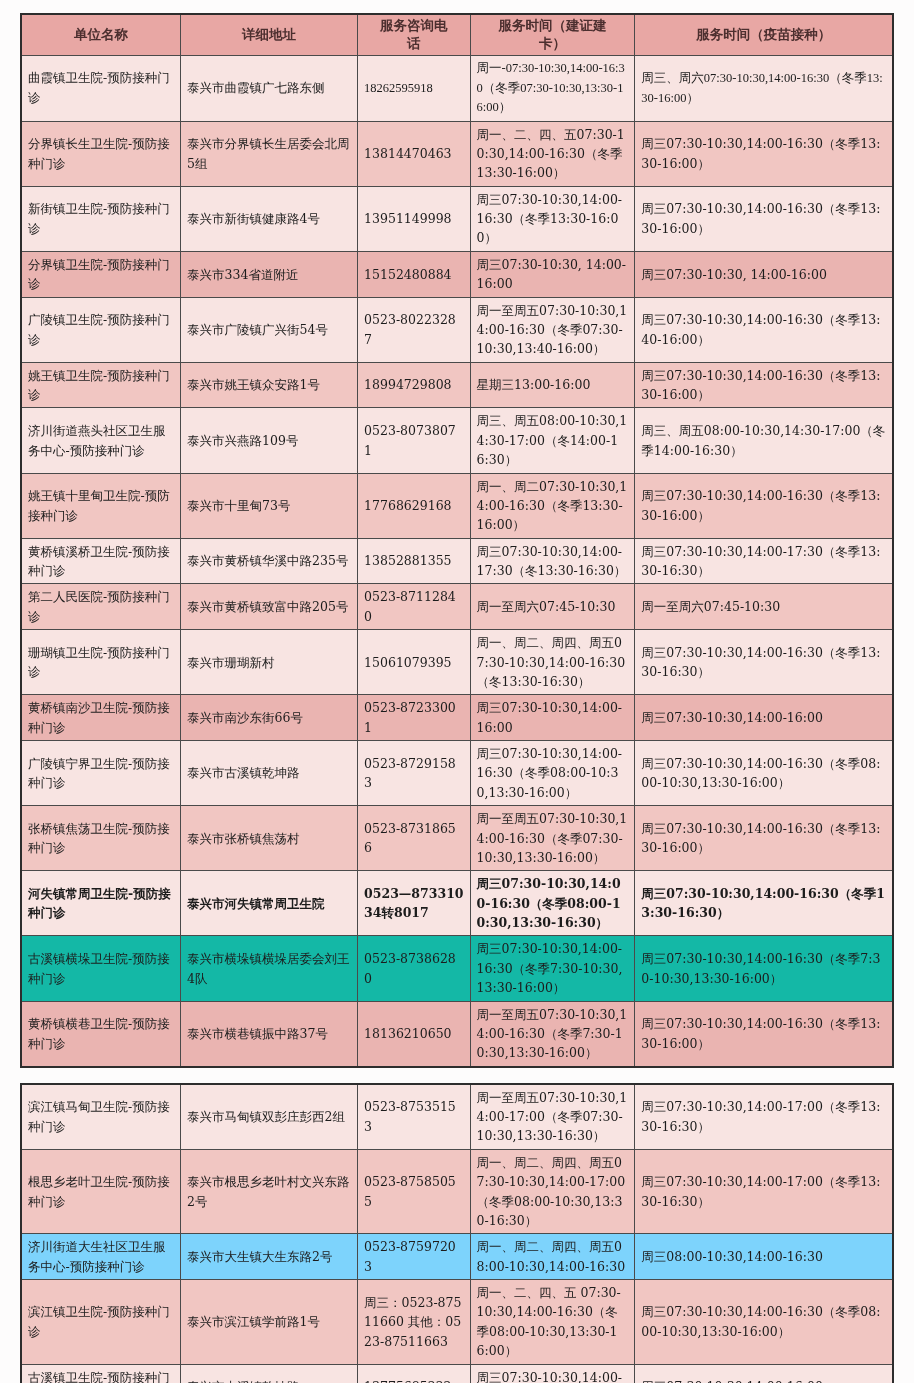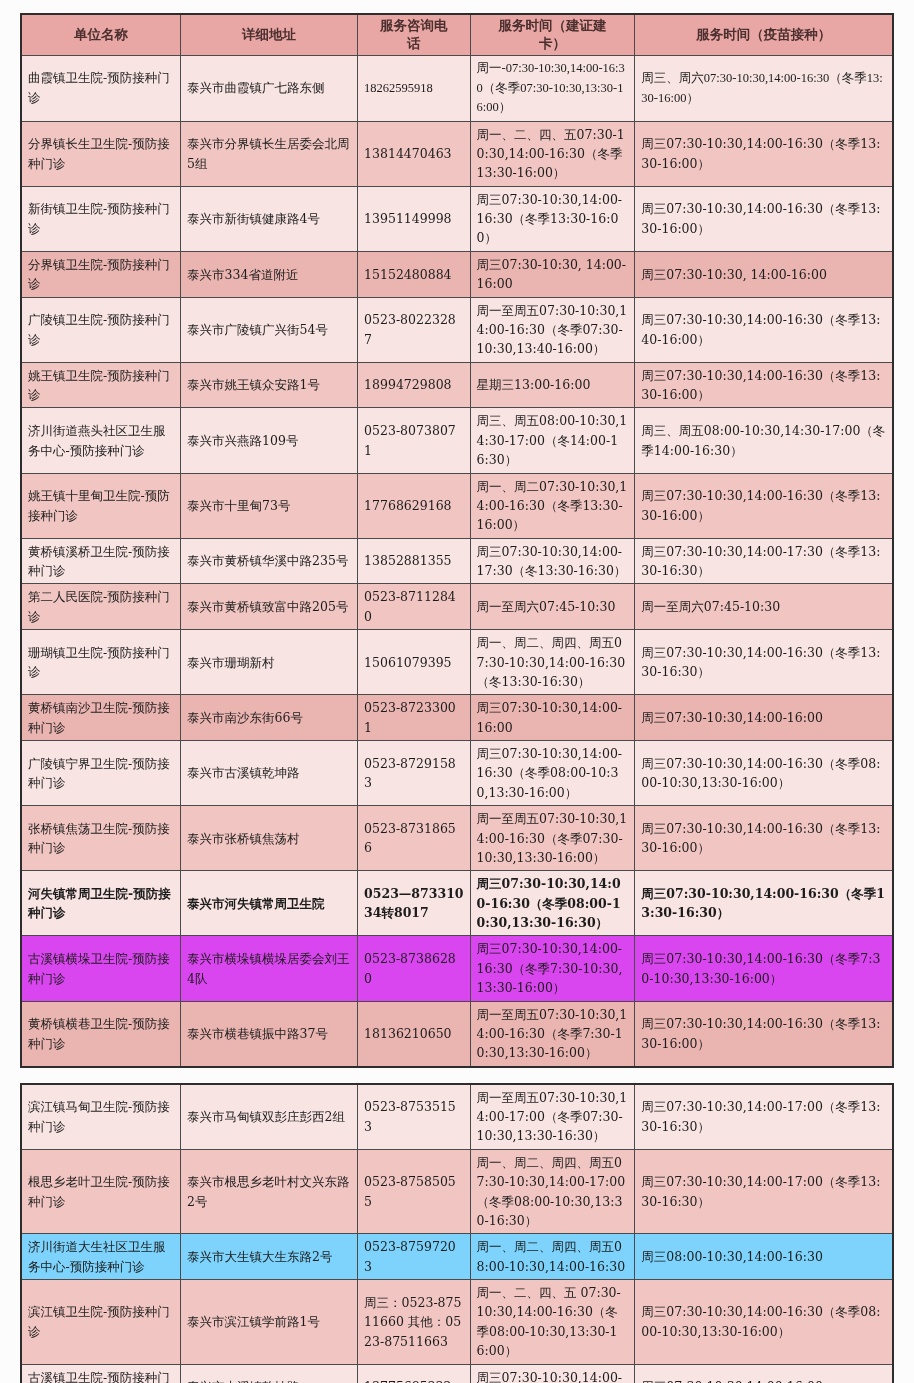--- a/index.html
+++ b/index.html
@@ -165,21 +165,21 @@
     <td>周一至周五07:30-10:30,14:00-16:30（冬季07:30-10:30,13:30-16:00）</td>
     <td>周三07:30-10:30,14:00-16:30（冬季13:30-16:00）</td>
   </tr>
         <tr style="background: rgb(248, 228, 226); font-weight: bold;">
     <td>河失镇常周卫生院-预防接种门诊</td>
     <td>泰兴市河失镇常周卫生院</td>
     <td>0523—87331034转8017</td>
     <td>周三07:30-10:30,14:00-16:30（冬季08:00-10:30,13:30-16:30）</td>
     <td>周三07:30-10:30,14:00-16:30（冬季13:30-16:30）</td>
   </tr>
-        <tr style="background: #d946ef; padding-left: 28px;">
+        <tr style="background: #14b8a6; padding-left: 28px;">
     <td>古溪镇横垛卫生院-预防接种门诊</td>
     <td>泰兴市横垛镇横垛居委会刘王4队</td>
     <td>0523-87386280</td>
     <td>周三07:30-10:30,14:00-16:30（冬季7:30-10:30,13:30-16:00）</td>
     <td>周三07:30-10:30,14:00-16:30（冬季7:30-10:30,13:30-16:00）</td>
   </tr>
         <tr style="background: rgb(234, 180, 177); padding-left: 34px;">
     <td>黄桥镇横巷卫生院-预防接种门诊</td>
     <td>泰兴市横巷镇振中路37号</td>
     <td>18136210650</td>

